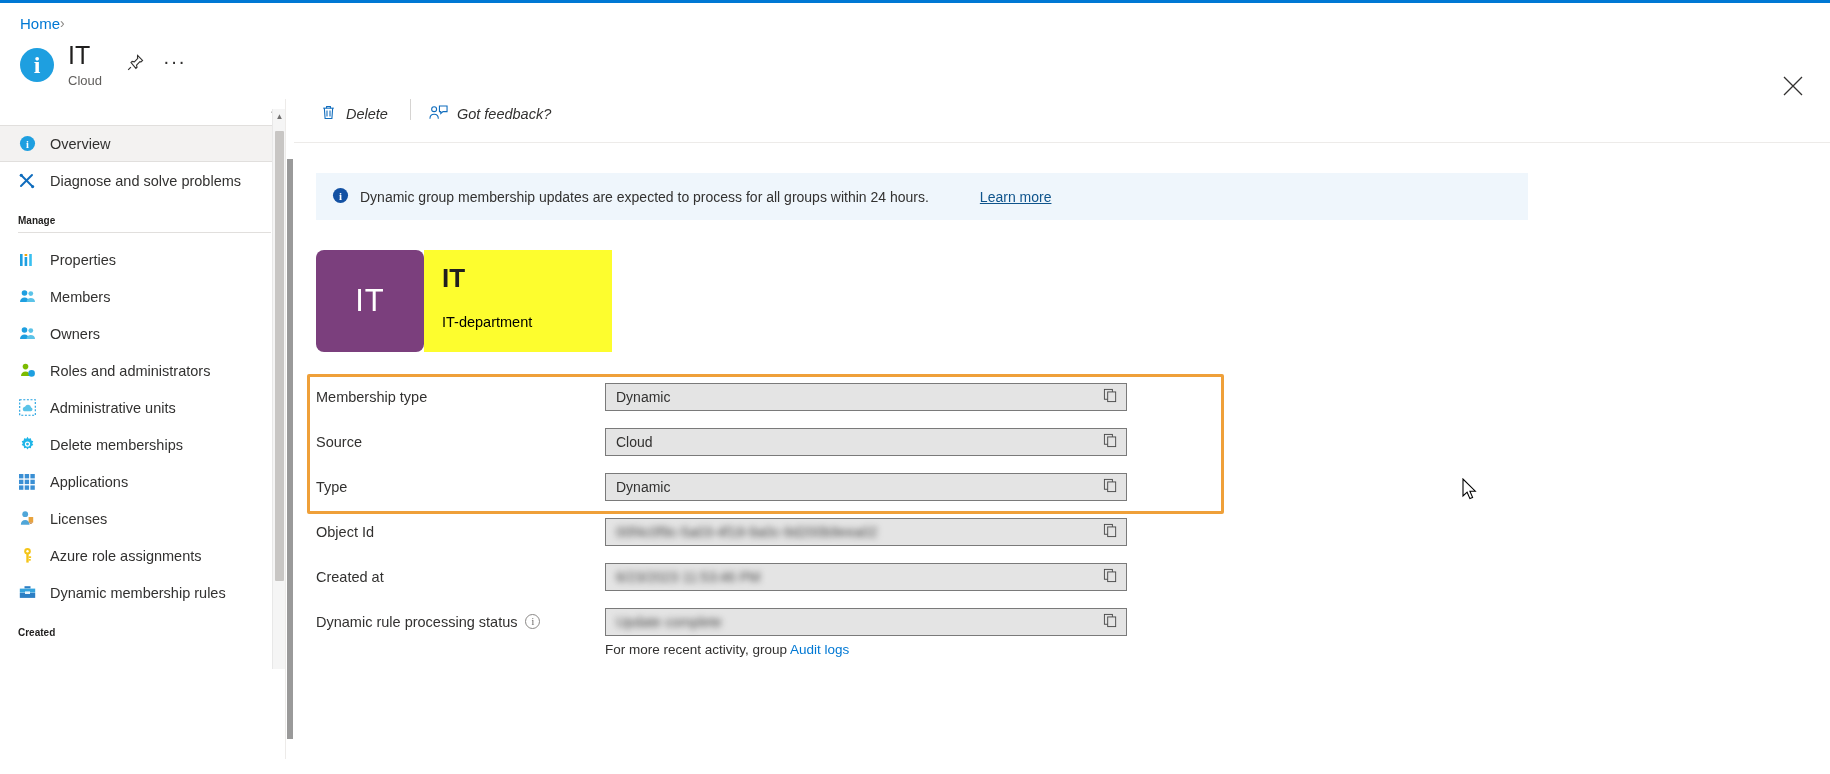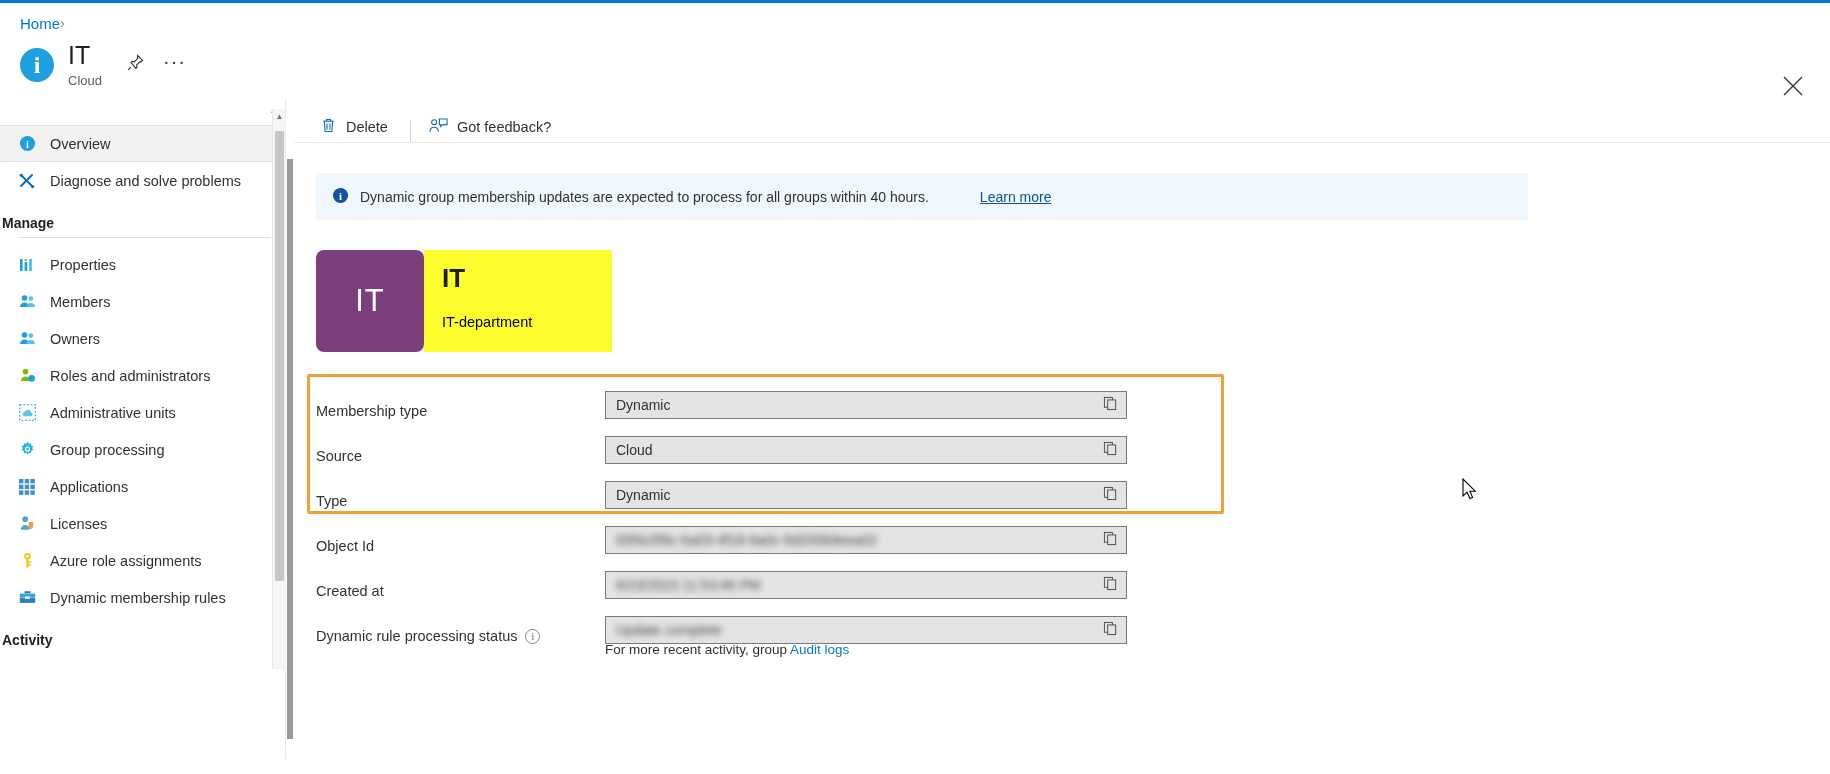--- a/index.html
+++ b/index.html
@@ -132,24 +132,24 @@
     background: #f3f2f1;
     border-top: 1px solid #e1dfdd;
     border-bottom: 1px solid #e1dfdd;
   }
   .nav-item .ico {
     width: 18px; height: 18px;
     flex: 0 0 18px;
     display: flex; align-items: center; justify-content: center;
   }
   .nav-section {
-    font-size: 14px;
+    font-size: 10px;
     font-weight: bold;
     color: #201f1e;
-    padding: 16px 18px 5px 2px;
+    padding: 16px 18px 5px 18px;
   }
   .nav-divider {
     height: 1px;
     background: #e1dfdd;
     margin: 1px 14px 8px 18px;
   }
 
   
   .nav-scroll {
     position: absolute;
@@ -196,25 +196,26 @@
     position: absolute;
     left: 1px; top: 60px;
     width: 6px;
     height: 580px;
     background: #9a9a9a;
   }
 
   
   .toolbar {
     display: flex;
-    align-items: flex-end;
+    align-items: flex-start;
     gap: 0;
     height: 44px;
     padding-left: 22px;
     border-bottom: 1px solid #edebe9;
+    font-style: italic;
   }
   .tb-btn {
     display: flex;
     align-items: center;
     gap: 9px;
     font-size: 14.5px;
     color: #323130;
     cursor: pointer;
     padding: 0 14px 0 4px;
     height: 30px;
@@ -293,21 +294,21 @@
     top: 0px;
     width: 917px;
     height: 140px;
     border: 3px solid #efa039;
     border-radius: 2px;
     pointer-events: none;
   }
 
   .prop-row {
     display: flex;
-    align-items: flex-end;
+    align-items: center;
     height: 45px;
     padding-left: 22px;
   }
   .prop-label {
     width: 289px;
     flex: 0 0 289px;
     font-size: 14.5px;
     color: #323130;
     display: flex;
     align-items: center;
@@ -489,21 +490,21 @@
     <div class="nav-item">
       <span class="ico">
         <svg width="17" height="17" viewBox="0 0 17 17">
             <g fill="#1fb6e8">
               <path d="M8.5 0.8l1.2 1.9 2.2-.5.4 2.2 2 .9-1.1 1.9 1.1 1.9-2 .9-.4 2.2-2.2-.5-1.2 1.9-1.2-1.9-2.2.5-.4-2.2-2-.9 1.1-1.9-1.1-1.9 2-.9.4-2.2 2.2.5z"></path>
             </g>
             <circle cx="8.5" cy="8.1" r="2.6" fill="#fff"></circle>
             <circle cx="8.5" cy="8.1" r="1.4" fill="#1fb6e8"></circle>
           </svg>
       </span>
-      <span>Group processing</span>
+      <span>Delete memberships</span>
     </div>
 
     <div class="nav-item">
       <span class="ico">
         <svg width="16" height="16" viewBox="0 0 16 16">
             <g fill="#3a8fd4">
               <rect x="0" y="0" width="4.4" height="4.4"></rect>
               <rect x="5.7" y="0" width="4.4" height="4.4"></rect>
               <rect x="11.4" y="0" width="4.4" height="4.4"></rect>
               <rect x="0" y="5.7" width="4.4" height="4.4"></rect>
@@ -548,21 +549,21 @@
         <svg width="17" height="17" viewBox="0 0 17 17">
             <rect x="5.5" y="2.2" width="6" height="2.2" fill="#2d7fc4"></rect>
             <rect x="0.8" y="4.6" width="15.4" height="4" fill="#35a3dd"></rect>
             <rect x="0.8" y="8.9" width="15.4" height="5" fill="#2d7fc4"></rect>
             <rect x="6" y="7.4" width="5" height="2.6" fill="#e8f4fb"></rect>
           </svg>
       </span>
       <span>Dynamic membership rules</span>
     </div>
 
-    <div class="nav-section">Activity</div>
+    <div class="nav-section">Created</div>
 
     <div class="nav-scroll">
       <div class="nav-scroll-arrow" style="top:2px">▲</div>
       <div class="nav-scroll-thumb"></div>
     </div>
   </nav>
 
   <main class="content">
 
     <div class="content-scroll">
@@ -598,21 +599,21 @@
       </div>
     </div>
 
     <div class="banner">
       <span>
         <svg width="17" height="17" viewBox="0 0 18 18">
             <circle cx="9" cy="9" r="8" fill="#1351a3"></circle>
             <text x="9" y="13.3" font-size="11.5" font-family="Liberation Serif, serif" fill="#fff" text-anchor="middle" font-weight="bold">i</text>
           </svg>
       </span>
-      <span>Dynamic group membership updates are expected to process for all groups within 40 hours.</span>
+      <span>Dynamic group membership updates are expected to process for all groups within 24 hours.</span>
       <span class="banner-link">Learn more</span>
     </div>
 
     <div class="group-tile-row">
       <div class="group-avatar">IT</div>
       <div class="group-meta">
         <div class="group-name">IT</div>
         <div class="group-desc">IT-department</div>
       </div>
     </div>

